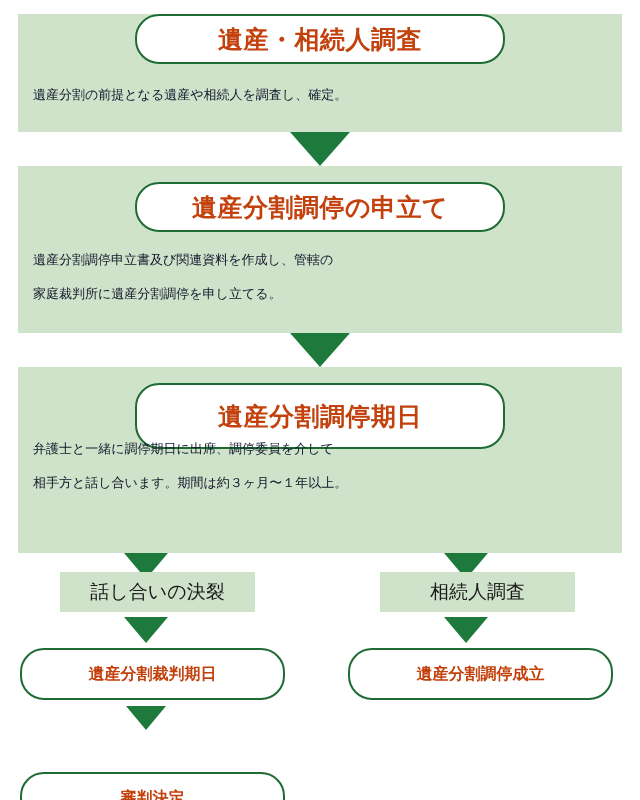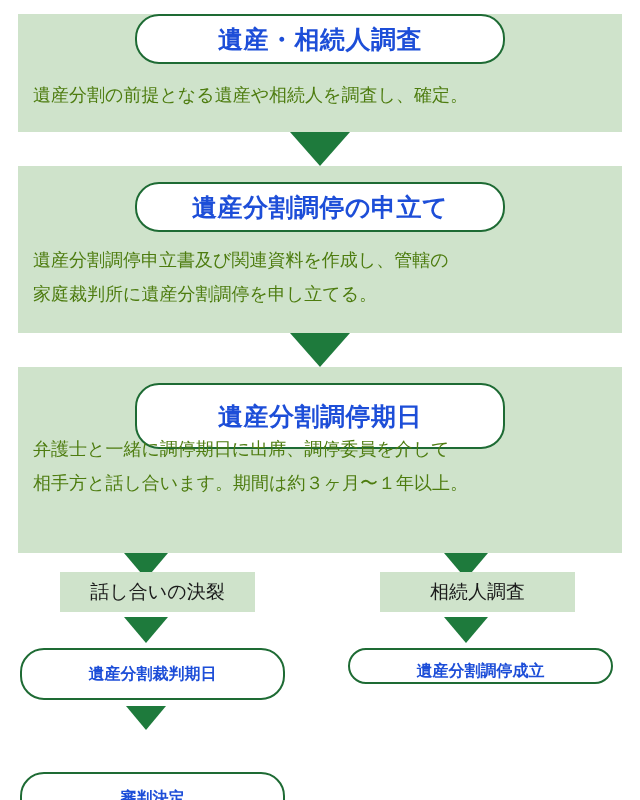--- a/index.html
+++ b/index.html
@@ -33,33 +33,33 @@
   .step-box {
     position: absolute;
     background: #ffffff;
     border: 2px solid #1e6b34;
     border-radius: 24px;
     box-sizing: border-box;
     display: flex;
     align-items: center;
     justify-content: center;
     font-weight: bold;
-    color: #1d4ed8;
+    color: #c2410c;
   }
 
   .step-title-lg {
     font-size: 25px;
     letter-spacing: 0.5px;
   }
 
   .step-desc {
     position: absolute;
-    font-size: 18px;
+    font-size: 13px;
     line-height: 34px;
-    color: #4d7c0f;
+    color: #0f172a;
     white-space: pre-line;
   }
 
   
   .arrow {
     position: absolute;
     width: 0;
     height: 0;
     border-left: 30px solid transparent;
     border-right: 30px solid transparent;
@@ -137,21 +137,21 @@
     <span>相続人調査</span>
   </div>
 
   <div class="arrow small" style="left:124px; top:617px;"></div>
   <div class="arrow small" style="left:444px; top:617px;"></div>
 
   <div class="step-box step-title-md" style="left:20px; top:648px; width:265px; height:52px;">
     <span>遺産分割裁判期日</span>
   </div>
 
-  <div class="step-box step-title-md" style="left:348px; top:648px; width:265px; height:36px;align-items:flex-end;">
+  <div class="step-box step-title-md" style="left:348px; top:648px; width:265px; height:52px;">
     <span>遺産分割調停成立</span>
   </div>
 
   <div class="arrow tiny" style="left:126px; top:706px;"></div>
 
   <div class="step-box step-title-md" style="left:20px; top:734px; width:265px; height:52px;margin-top:38px;">
     <span>審判決定</span>
   </div>
 
 </div>

